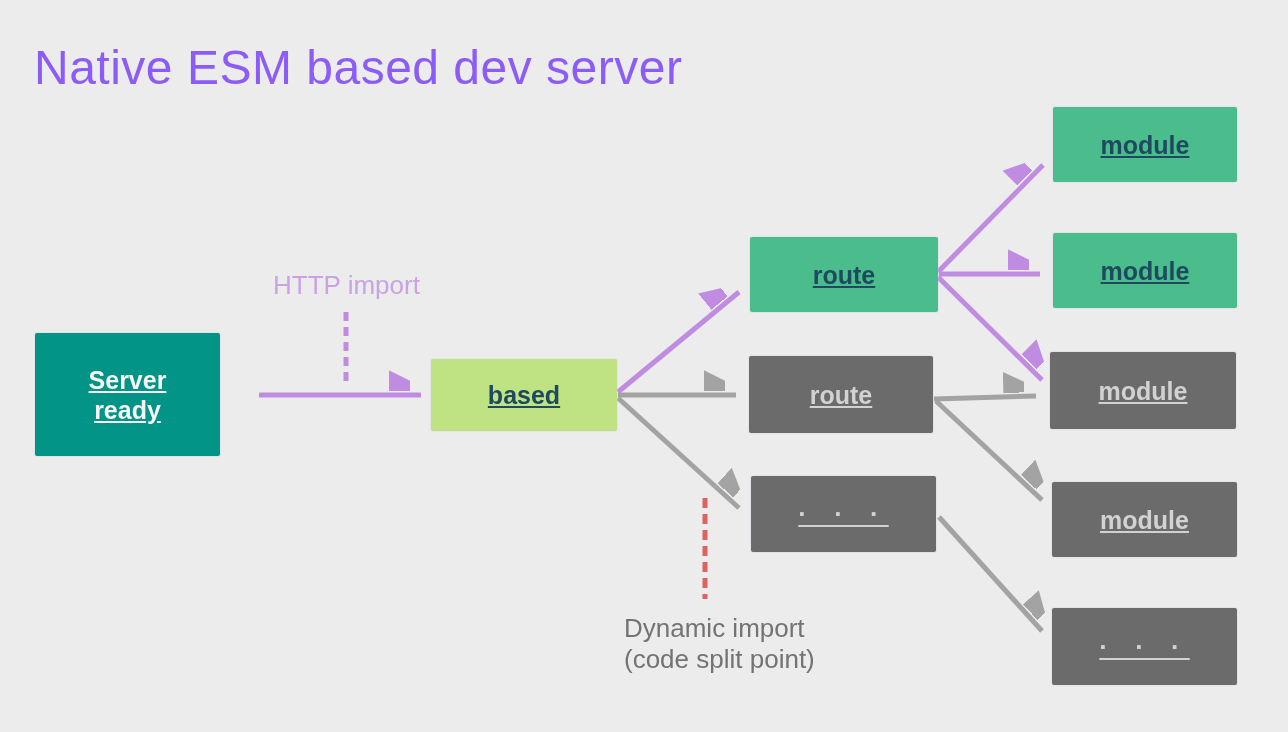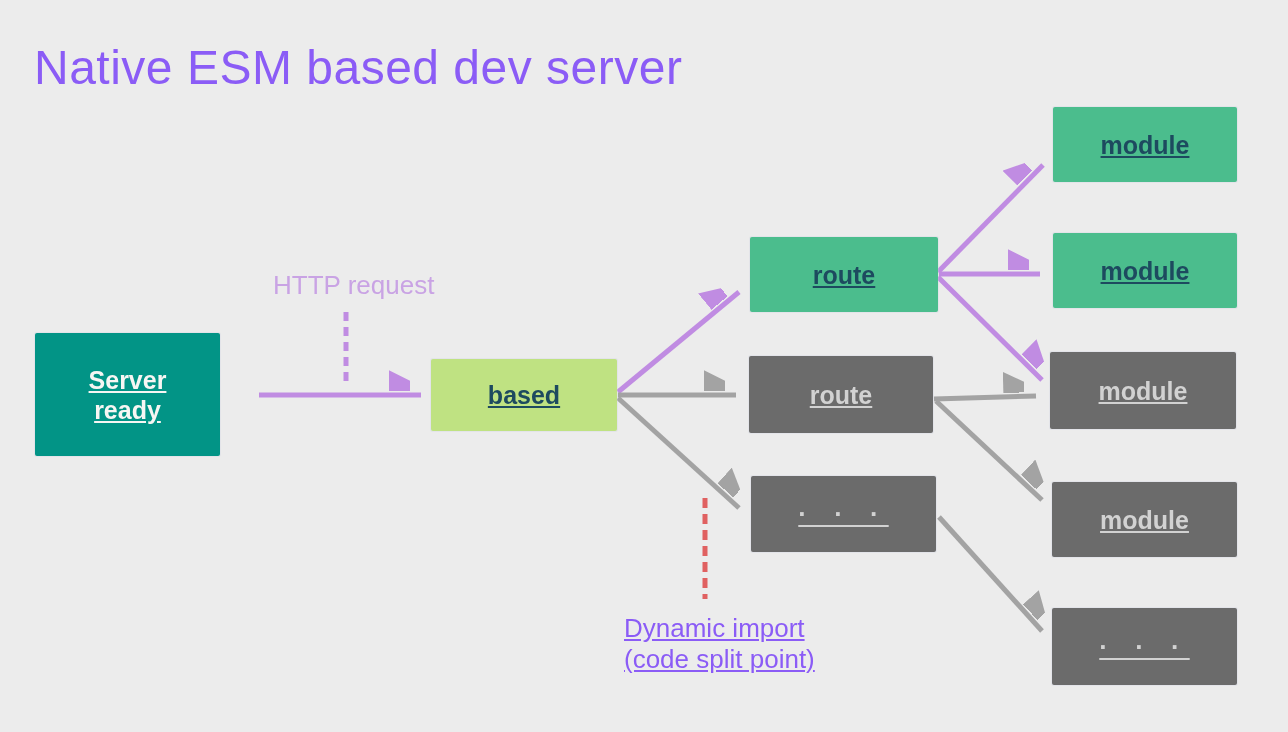--- a/index.html
+++ b/index.html
@@ -42,21 +42,21 @@
   .node.gray   { background: #6b6b6b; color: #d2d2d2; }
   .node .dots  { letter-spacing: 10px; font-size: 26px; }
   .annotation {
     position: absolute;
     z-index: 2;
     font-size: 26px;
     line-height: 31px;
     white-space: pre-line;
   }
   .annotation.purple { color: #c9a3e4; }
-  .annotation.red    { color: #8b5cf6; text-decoration: underline; }
+  .annotation.red    { color: #737373; }
 </style>
 </head>
 <body>
 
 <div class="title">Native ESM based dev server</div>
 
 <svg class="arrows" viewBox="0 0 1288 732" xmlns="http://www.w3.org/2000/svg">
   <defs>
     <marker id="ah-purple" markerWidth="4.2" markerHeight="4.2" refX="6.5" refY="5" orient="auto" markerUnits="strokeWidth">
       <path d="M0,0 L10,5 L0,10 Z" fill="#c08ce2"></path>
@@ -99,16 +99,16 @@
 <div class="node green" style="left:1053px; top:233px; width:184px; height:75px;">module</div>
 
 <div class="node gray" style="left:1050px; top:352px; width:186px; height:77px;">module</div>
 
 <div class="node gray" style="left:1052px; top:482px; width:185px; height:75px;">module</div>
 
 <div class="node gray" style="left:1052px; top:608px; width:185px; height:77px;">
   <span class="dots">· · ·</span>
 </div>
 
-<div class="annotation purple" style="left:273px; top:270px;">HTTP request</div>
+<div class="annotation purple" style="left:273px; top:270px;">HTTP import</div>
 
 <div class="annotation red" style="left:624px; top:613px;">Dynamic import
 (code split point)</div>
 
 </body></html>

